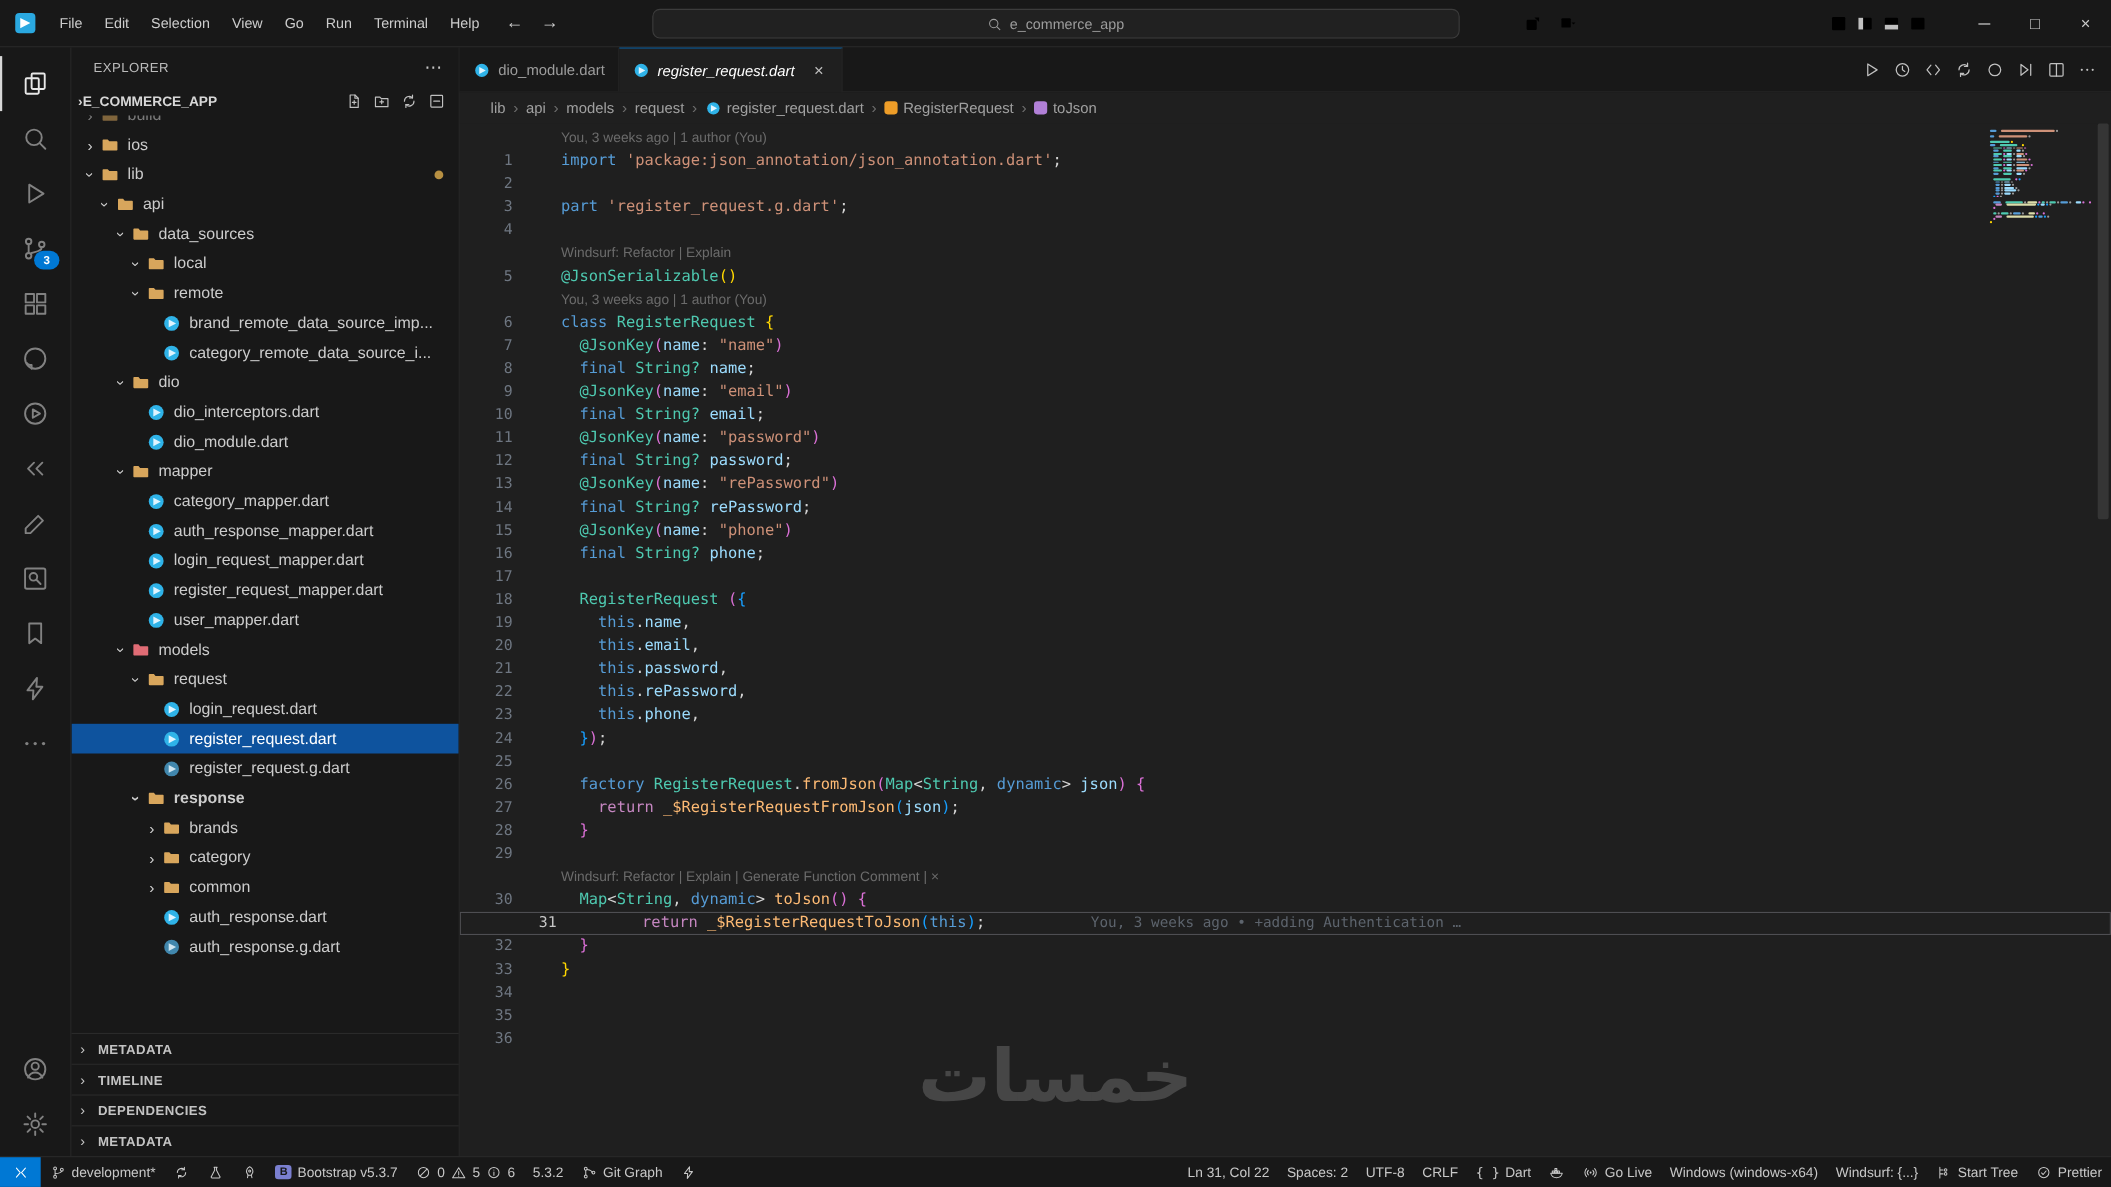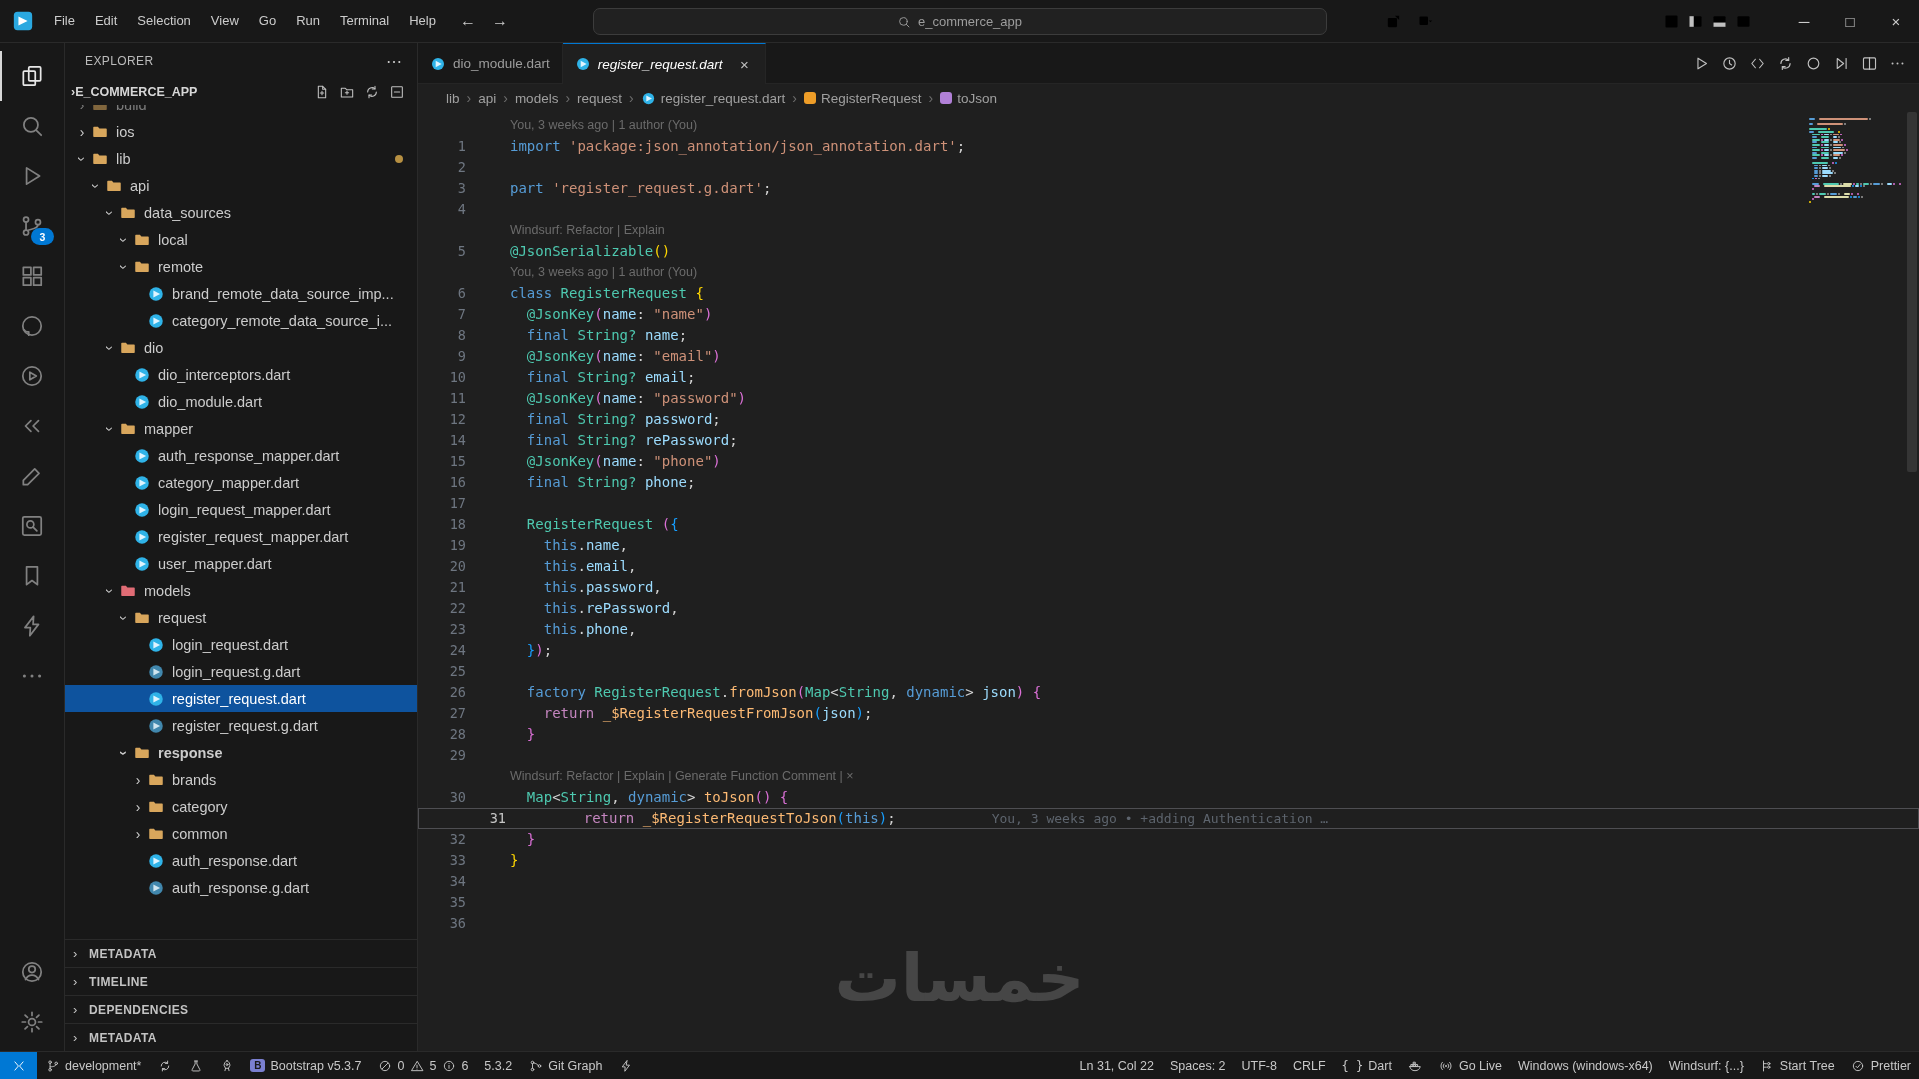--- a/index.html
+++ b/index.html
@@ -492,31 +492,31 @@
             <span class="tlabel">mapper</span>
           </div>
           <div class="trow" style="padding-left: 50px;">
             <span class="chev"></span>
             <span class="ic ficon">
               <svg viewBox="0 0 24 24">
                 <circle cx="12" cy="12" r="9" fill="#2fb3e8" stroke="none"></circle>
                 <path d="M8.5 7.2l9 4.8-9 4.8z" fill="#dff4ff" stroke="none"></path>
               </svg>
             </span>
-            <span class="tlabel">auth_response_mapper.dart</span>
+            <span class="tlabel">category_mapper.dart</span>
           </div>
           <div class="trow" style="padding-left: 50px;">
             <span class="chev"></span>
             <span class="ic ficon">
               <svg viewBox="0 0 24 24">
                 <circle cx="12" cy="12" r="9" fill="#2fb3e8" stroke="none"></circle>
                 <path d="M8.5 7.2l9 4.8-9 4.8z" fill="#dff4ff" stroke="none"></path>
               </svg>
             </span>
-            <span class="tlabel">category_mapper.dart</span>
+            <span class="tlabel">auth_response_mapper.dart</span>
           </div>
           <div class="trow" style="padding-left: 50px;">
             <span class="chev"></span>
             <span class="ic ficon">
               <svg viewBox="0 0 24 24">
                 <circle cx="12" cy="12" r="9" fill="#2fb3e8" stroke="none"></circle>
                 <path d="M8.5 7.2l9 4.8-9 4.8z" fill="#dff4ff" stroke="none"></path>
               </svg>
             </span>
             <span class="tlabel">login_request_mapper.dart</span>
@@ -561,30 +561,20 @@
           </div>
           <div class="trow" style="padding-left: 64px;">
             <span class="chev"></span>
             <span class="ic ficon">
               <svg viewBox="0 0 24 24">
                 <circle cx="12" cy="12" r="9" fill="#2fb3e8" stroke="none"></circle>
                 <path d="M8.5 7.2l9 4.8-9 4.8z" fill="#dff4ff" stroke="none"></path>
               </svg>
             </span>
             <span class="tlabel">login_request.dart</span>
-          </div>
-          <div class="trow" style="padding-left: 64px;">
-            <span class="chev"></span>
-            <span class="ic ficon">
-              <svg viewBox="0 0 24 24">
-                <circle cx="12" cy="12" r="9" fill="#4187ad" stroke="none"></circle>
-                <path d="M8.5 7.2l9 4.8-9 4.8z" fill="#cfe5f0" stroke="none"></path>
-              </svg>
-            </span>
-            <span class="tlabel">login_request.g.dart</span>
           </div>
           <div class="trow selected" style="padding-left: 64px;">
             <span class="chev"></span>
             <span class="ic ficon">
               <svg viewBox="0 0 24 24">
                 <circle cx="12" cy="12" r="9" fill="#2fb3e8" stroke="none"></circle>
                 <path d="M8.5 7.2l9 4.8-9 4.8z" fill="#dff4ff" stroke="none"></path>
               </svg>
             </span>
             <span class="tlabel">register_request.dart</span>
@@ -795,20 +785,21 @@
             <div class="crow lens"><span class="gut"></span><span class="ctext">Windsurf: Refactor | Explain</span></div>
             <div class="crow code"><span class="gut">5</span><span class="ctext"><span class="tk-ann">@JsonSerializable</span><span class="tk-b1">()</span></span></div>
             <div class="crow blame"><span class="gut"></span><span class="ctext">You, 3 weeks ago | 1 author (You)</span></div>
             <div class="crow code"><span class="gut">6</span><span class="ctext"><span class="tk-kw">class</span><span class="tk-d"> </span><span class="tk-type">RegisterRequest</span><span class="tk-d"> </span><span class="tk-b1">{</span></span></div>
             <div class="crow code"><span class="gut">7</span><span class="ctext"><span class="tk-d">  </span><span class="tk-ann">@JsonKey</span><span class="tk-b2">(</span><span class="tk-var">name</span><span class="tk-pun">: </span><span class="tk-str">"name"</span><span class="tk-b2">)</span></span></div>
             <div class="crow code"><span class="gut">8</span><span class="ctext"><span class="tk-d">  </span><span class="tk-kw">final</span><span class="tk-d"> </span><span class="tk-type">String?</span><span class="tk-d"> </span><span class="tk-var">name</span><span class="tk-pun">;</span></span></div>
             <div class="crow code"><span class="gut">9</span><span class="ctext"><span class="tk-d">  </span><span class="tk-ann">@JsonKey</span><span class="tk-b2">(</span><span class="tk-var">name</span><span class="tk-pun">: </span><span class="tk-str">"email"</span><span class="tk-b2">)</span></span></div>
             <div class="crow code"><span class="gut">10</span><span class="ctext"><span class="tk-d">  </span><span class="tk-kw">final</span><span class="tk-d"> </span><span class="tk-type">String?</span><span class="tk-d"> </span><span class="tk-var">email</span><span class="tk-pun">;</span></span></div>
             <div class="crow code"><span class="gut">11</span><span class="ctext"><span class="tk-d">  </span><span class="tk-ann">@JsonKey</span><span class="tk-b2">(</span><span class="tk-var">name</span><span class="tk-pun">: </span><span class="tk-str">"password"</span><span class="tk-b2">)</span></span></div>
             <div class="crow code"><span class="gut">12</span><span class="ctext"><span class="tk-d">  </span><span class="tk-kw">final</span><span class="tk-d"> </span><span class="tk-type">String?</span><span class="tk-d"> </span><span class="tk-var">password</span><span class="tk-pun">;</span></span></div>
+            <div class="crow code"><span class="gut">13</span><span class="ctext"><span class="tk-d">  </span><span class="tk-ann">@JsonKey</span><span class="tk-b2">(</span><span class="tk-var">name</span><span class="tk-pun">: </span><span class="tk-str">"rePassword"</span><span class="tk-b2">)</span></span></div>
             <div class="crow code"><span class="gut">14</span><span class="ctext"><span class="tk-d">  </span><span class="tk-kw">final</span><span class="tk-d"> </span><span class="tk-type">String?</span><span class="tk-d"> </span><span class="tk-var">rePassword</span><span class="tk-pun">;</span></span></div>
             <div class="crow code"><span class="gut">15</span><span class="ctext"><span class="tk-d">  </span><span class="tk-ann">@JsonKey</span><span class="tk-b2">(</span><span class="tk-var">name</span><span class="tk-pun">: </span><span class="tk-str">"phone"</span><span class="tk-b2">)</span></span></div>
             <div class="crow code"><span class="gut">16</span><span class="ctext"><span class="tk-d">  </span><span class="tk-kw">final</span><span class="tk-d"> </span><span class="tk-type">String?</span><span class="tk-d"> </span><span class="tk-var">phone</span><span class="tk-pun">;</span></span></div>
             <div class="crow code"><span class="gut">17</span><span class="ctext"></span></div>
             <div class="crow code"><span class="gut">18</span><span class="ctext"><span class="tk-d">  </span><span class="tk-type">RegisterRequest</span><span class="tk-d"> </span><span class="tk-b2">(</span><span class="tk-b3">{</span></span></div>
             <div class="crow code"><span class="gut">19</span><span class="ctext"><span class="tk-d">    </span><span class="tk-kw">this</span><span class="tk-pun">.</span><span class="tk-var">name</span><span class="tk-pun">,</span></span></div>
             <div class="crow code"><span class="gut">20</span><span class="ctext"><span class="tk-d">    </span><span class="tk-kw">this</span><span class="tk-pun">.</span><span class="tk-var">email</span><span class="tk-pun">,</span></span></div>
             <div class="crow code"><span class="gut">21</span><span class="ctext"><span class="tk-d">    </span><span class="tk-kw">this</span><span class="tk-pun">.</span><span class="tk-var">password</span><span class="tk-pun">,</span></span></div>
             <div class="crow code"><span class="gut">22</span><span class="ctext"><span class="tk-d">    </span><span class="tk-kw">this</span><span class="tk-pun">.</span><span class="tk-var">rePassword</span><span class="tk-pun">,</span></span></div>
             <div class="crow code"><span class="gut">23</span><span class="ctext"><span class="tk-d">    </span><span class="tk-kw">this</span><span class="tk-pun">.</span><span class="tk-var">phone</span><span class="tk-pun">,</span></span></div>

